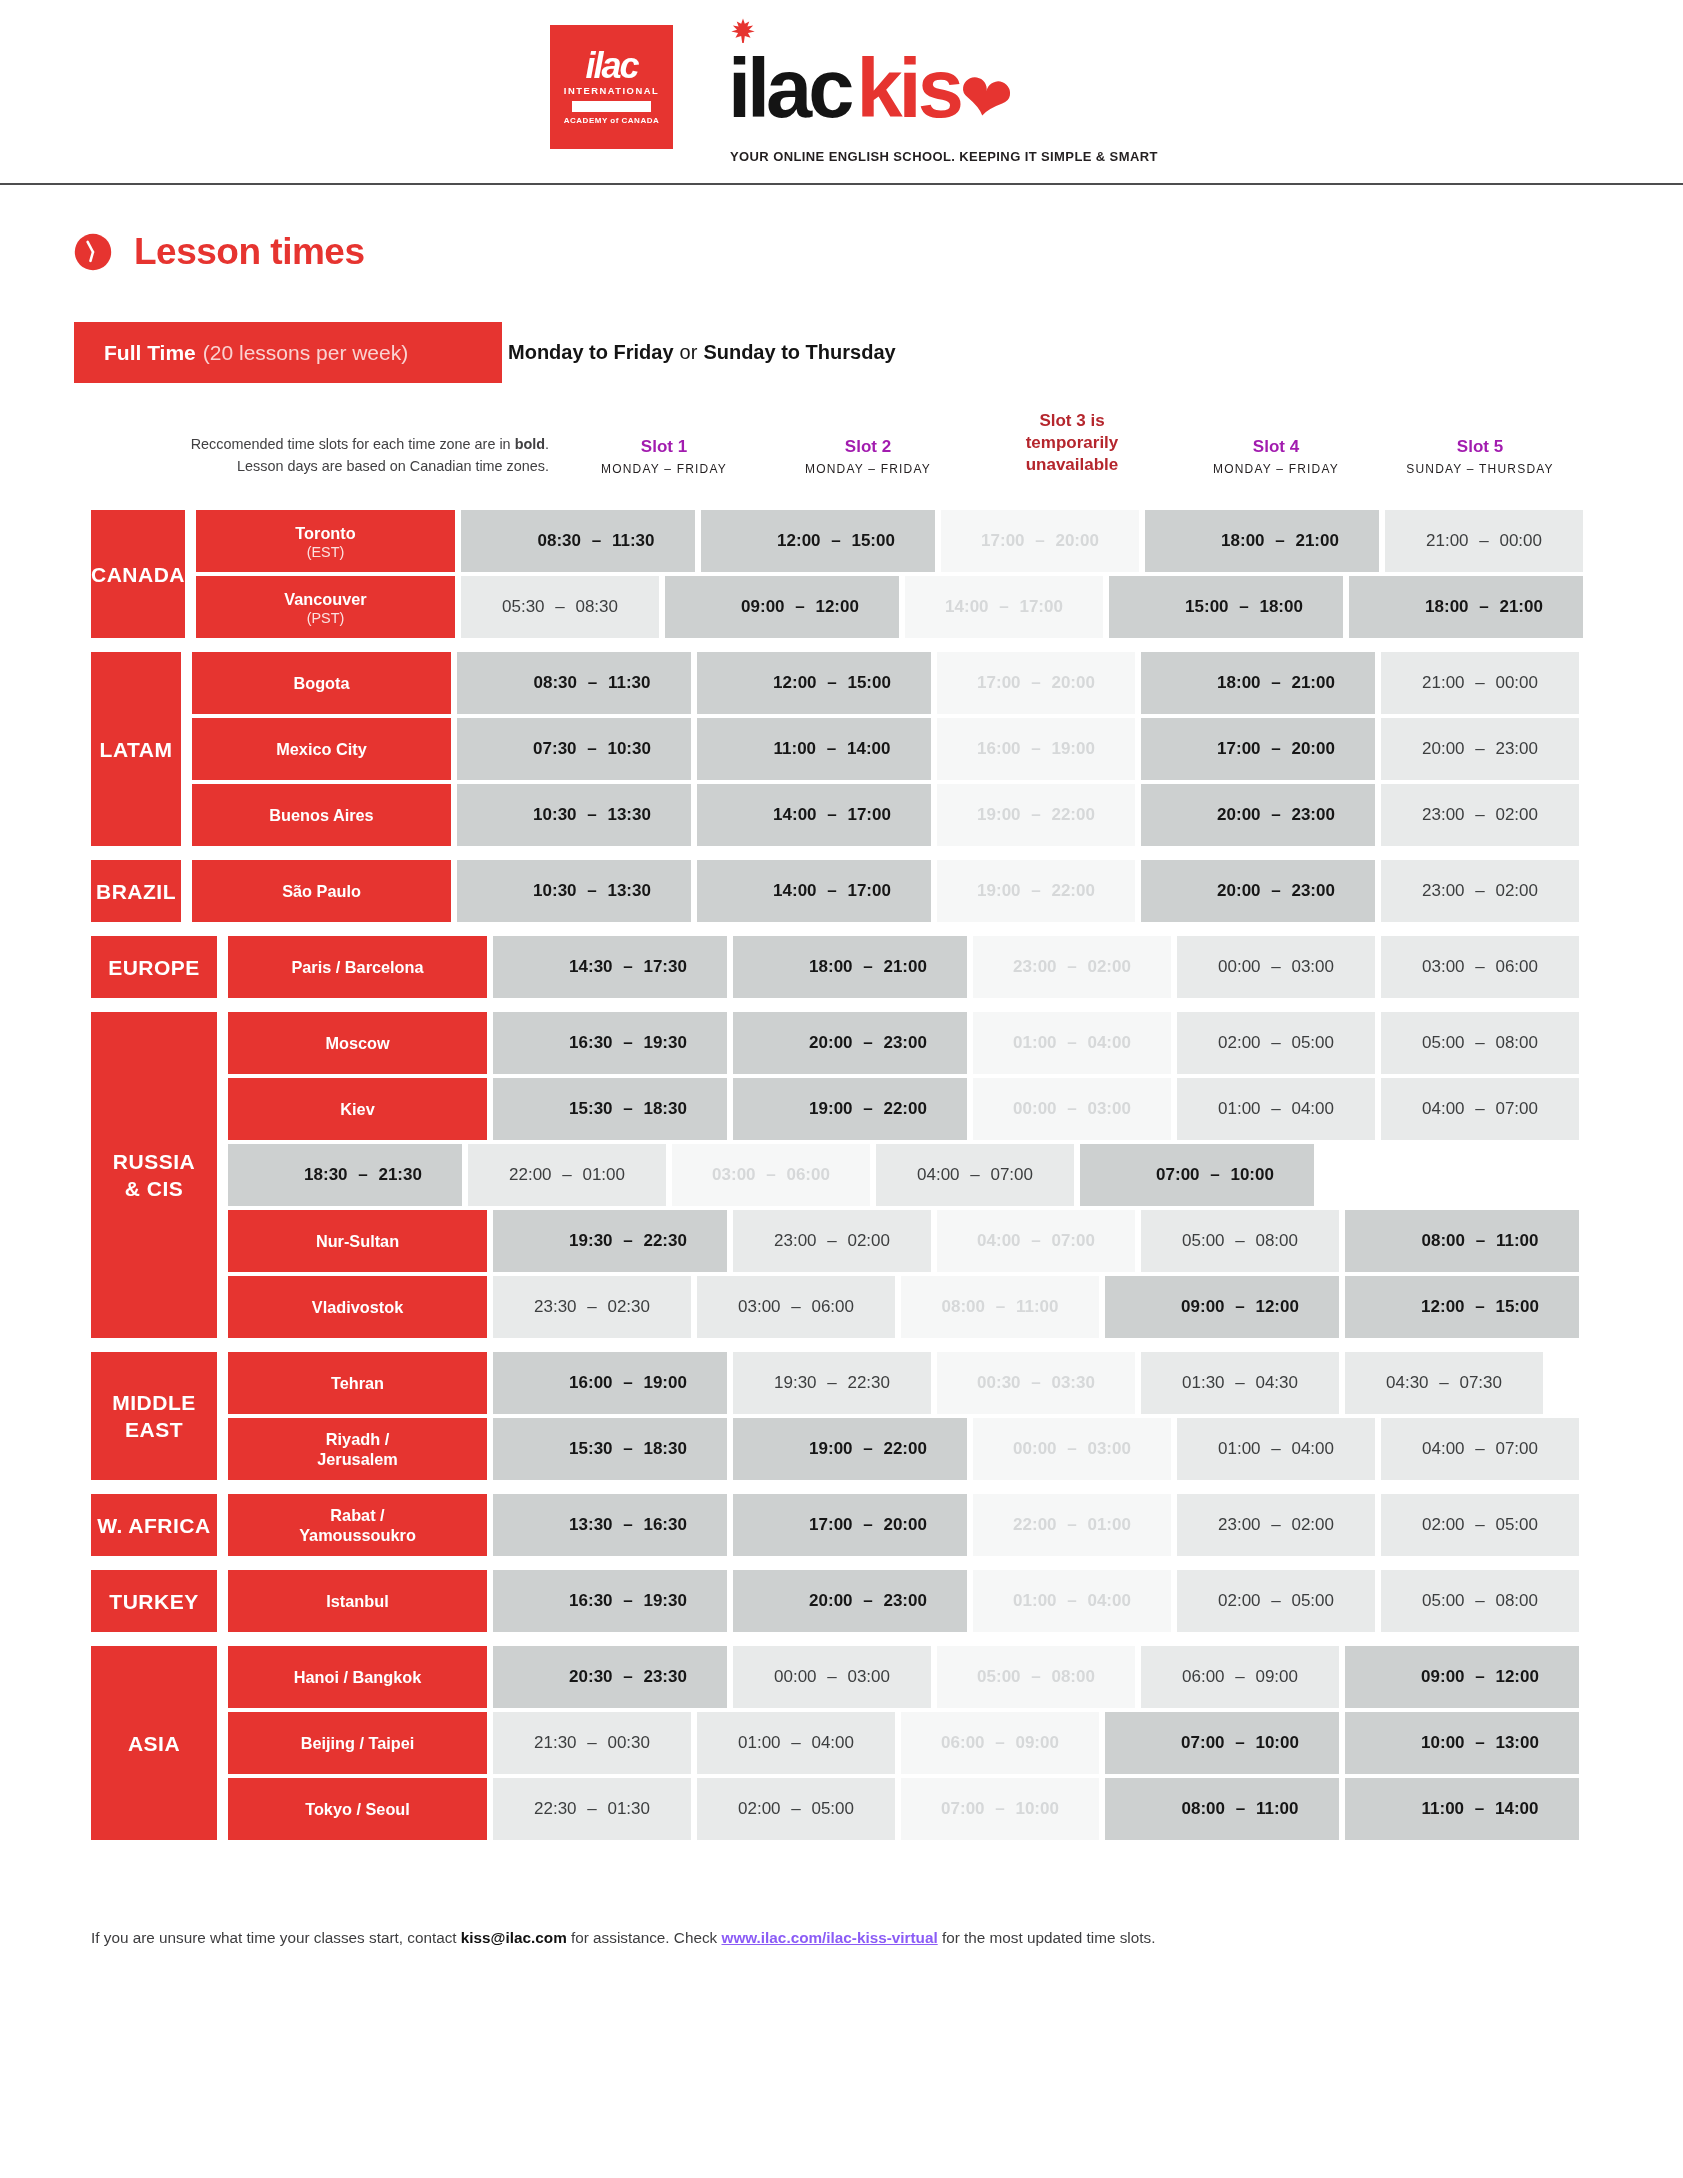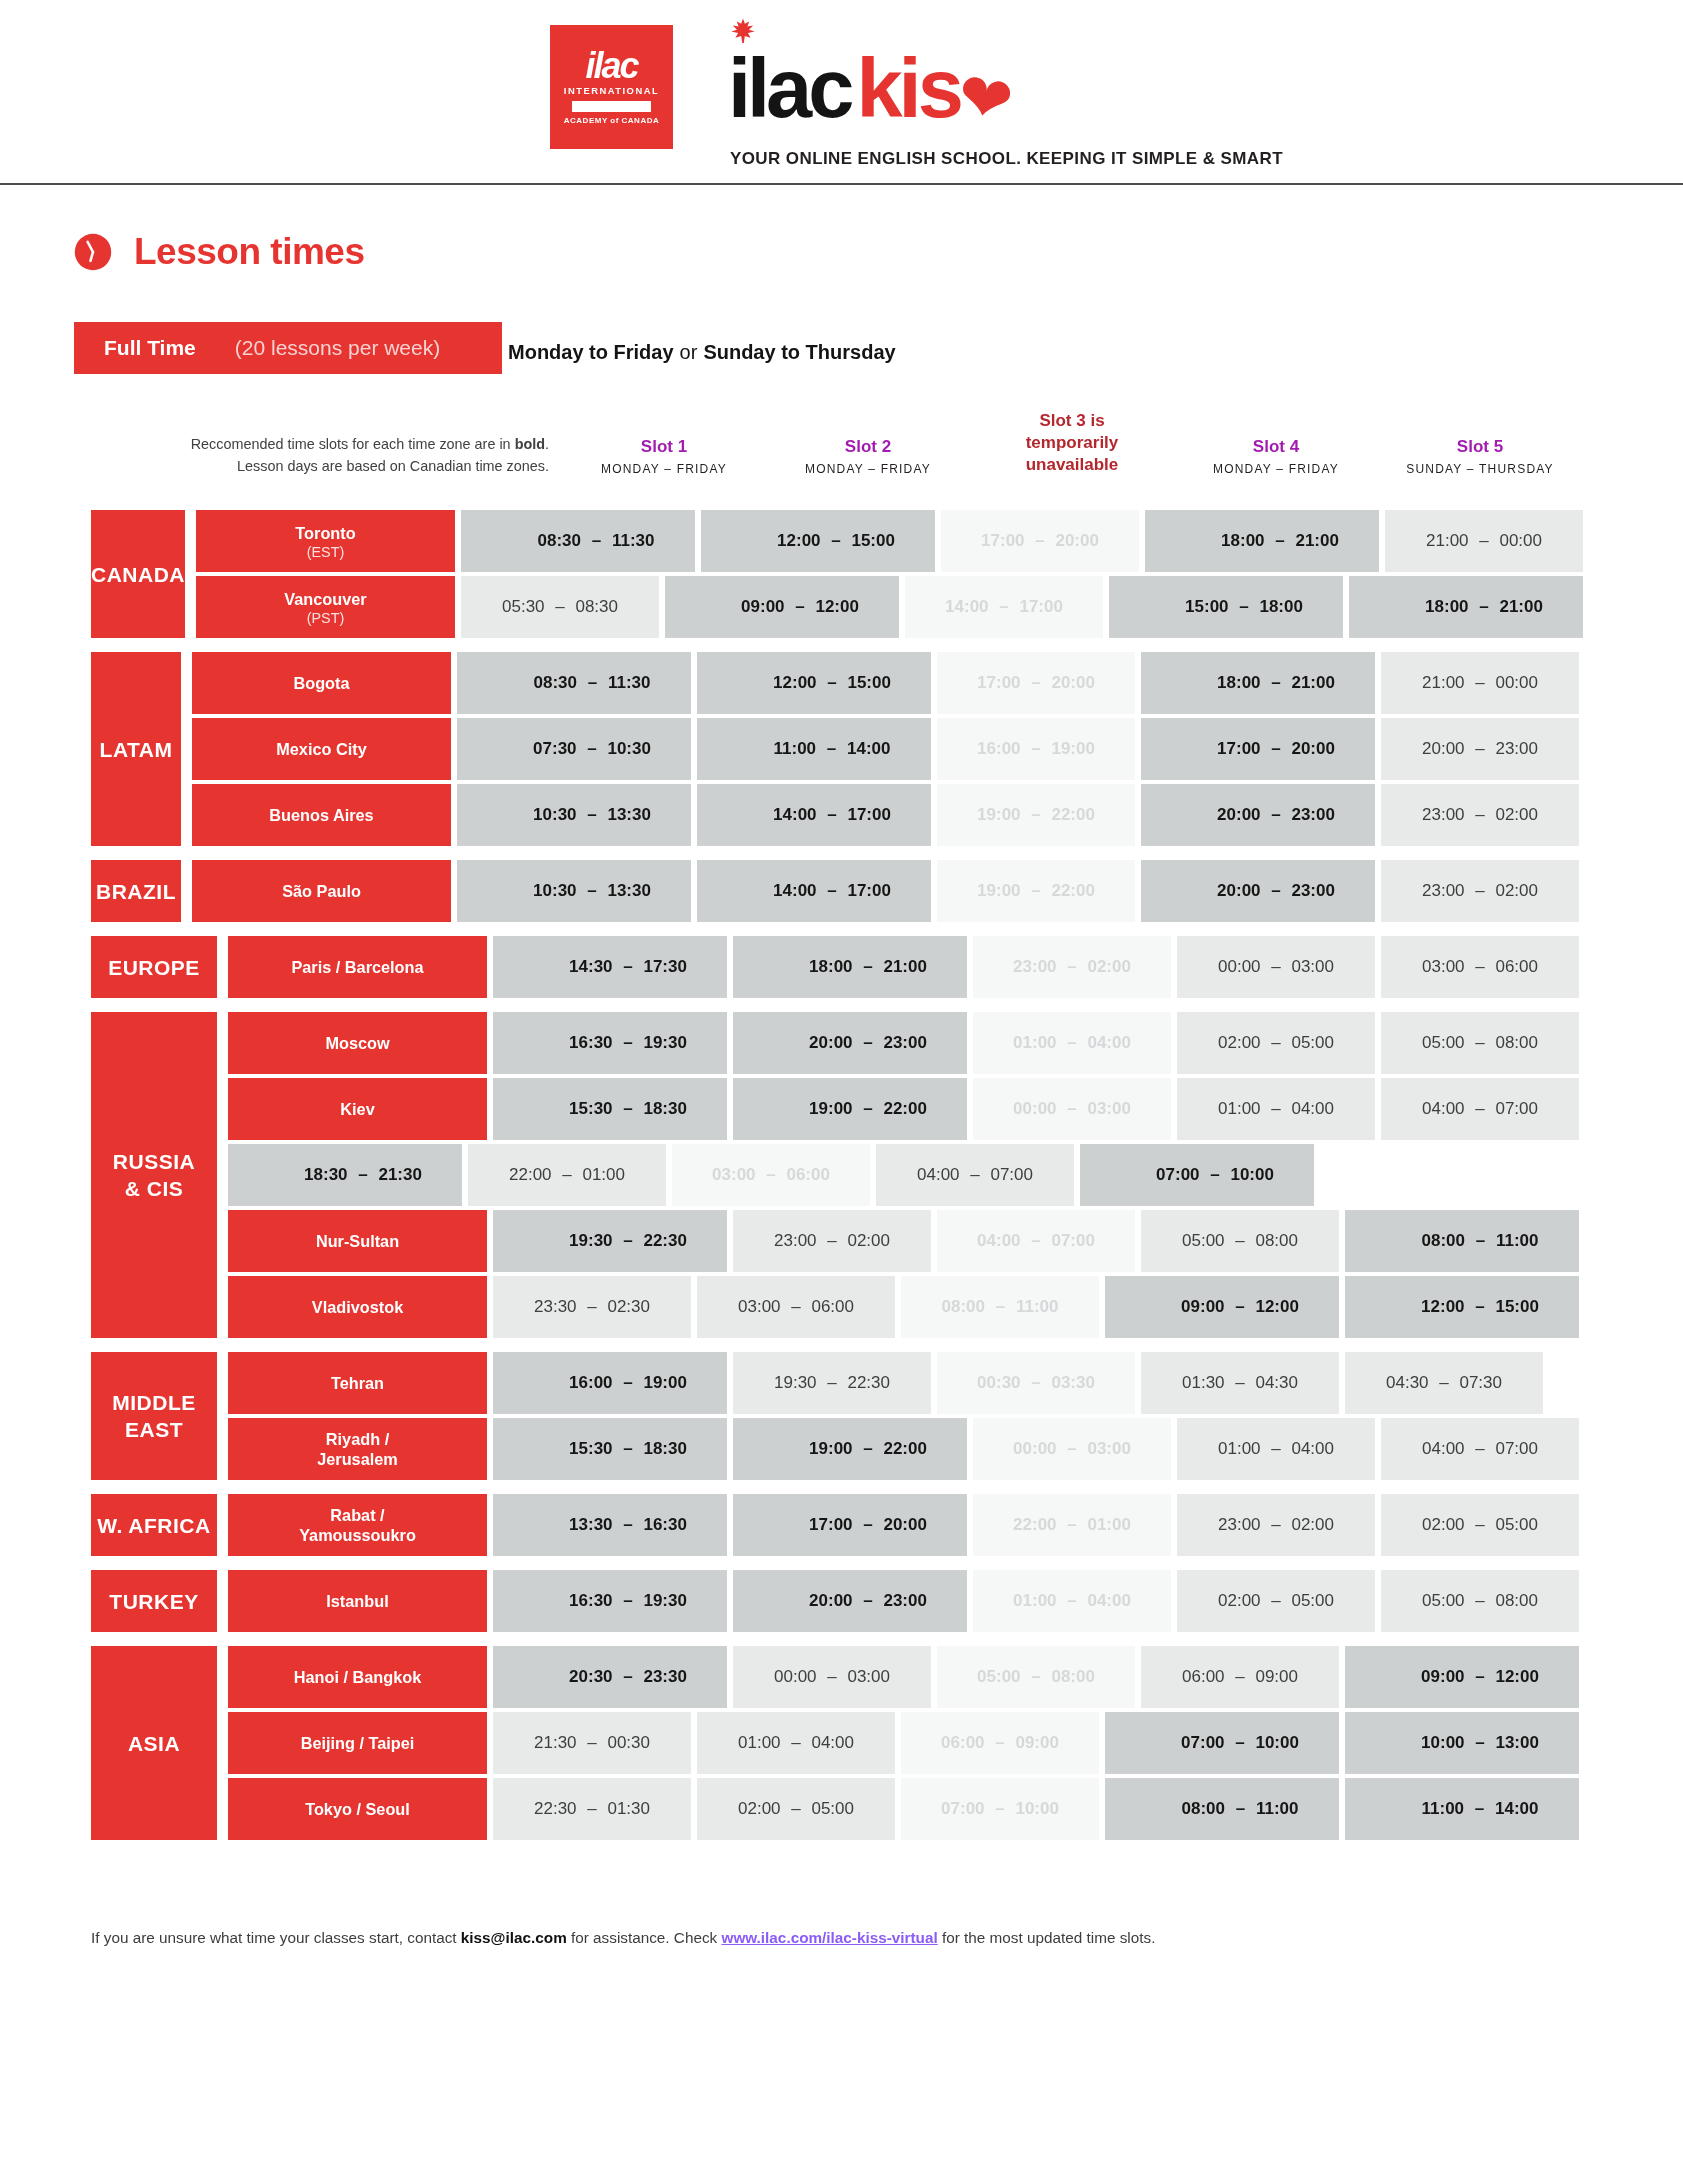--- a/index.html
+++ b/index.html
@@ -13,32 +13,32 @@
   #ilac-box .intl{font-size:9.4px;letter-spacing:1.5px;font-weight:bold;margin-top:2px;}
   #ilac-box .bar{width:79px;height:11px;background:#fff;margin:5px 0 4px 0;}
   #ilac-box .acad{font-size:8px;letter-spacing:0.5px;font-weight:bold;}
 
   #wordmark{position:absolute;left:728px;top:30px;height:104px;display:flex;align-items:flex-end;}
   #wordmark .w-black{font-size:83px;font-weight:bold;letter-spacing:-4px;color:#141414;line-height:91px;}
   #wordmark .w-red{font-size:83px;font-weight:bold;letter-spacing:-4px;color:var(--red);line-height:91px;margin-left:6px;}
   #wordmark .heart{font-family:"DejaVu Sans",sans-serif;color:var(--red);font-size:65px;line-height:59px;
                    display:inline-block;transform:rotate(10deg);margin-left:-2px;margin-bottom:6px;}
   #maple-leaf{position:absolute;left:2px;top:-12px;}
-  #tagline{position:absolute;left:730px;top:149px;font-size:17px;font-weight:bold;letter-spacing:0.4px;color:#231f20;}
+  #tagline{position:absolute;left:730px;top:149px;font-size:13px;font-weight:bold;letter-spacing:0.4px;color:#231f20;}
 
   #top-divider{position:absolute;left:0;top:183px;width:1683px;height:2px;background:#4d4d4f;}
 
   
   #title-row{position:absolute;left:74px;top:231px;display:flex;align-items:center;}
   #clock-icon{width:38px;height:38px;margin-right:22px;}
   #page-title{color:var(--red);font-size:37px;font-weight:bold;letter-spacing:-0.5px;text-align:right;}
 
   
-  #banner{position:absolute;left:74px;top:322px;width:428px;height:52px;background:var(--red);
-          display:flex;align-items:center;padding-left:30px;box-sizing:border-box;gap:32px;}
+  #banner{position:absolute;left:74px;top:322px;width:428px;height:61px;background:var(--red);
+          display:flex;align-items:center;padding-left:30px;box-sizing:border-box;}
   #banner .ft{color:#fff;font-weight:bold;font-size:21px;}
   #banner .ftl{color:rgba(255,255,255,.78);font-size:21px;margin-left:7px;font-weight:400;}
   #banner-right{position:absolute;left:508px;top:322px;height:61px;display:flex;align-items:center;
                 font-size:20px;color:#141414;}
   #banner-right b{font-weight:bold;}
   #banner-right .or{font-weight:400;margin:0 6px;}
 
   
   #head-row{position:absolute;left:91px;top:401px;width:1488px;display:flex;align-items:flex-end;}
   #note{width:468px;text-align:right;padding-right:10px;box-sizing:border-box;font-size:14.4px;

